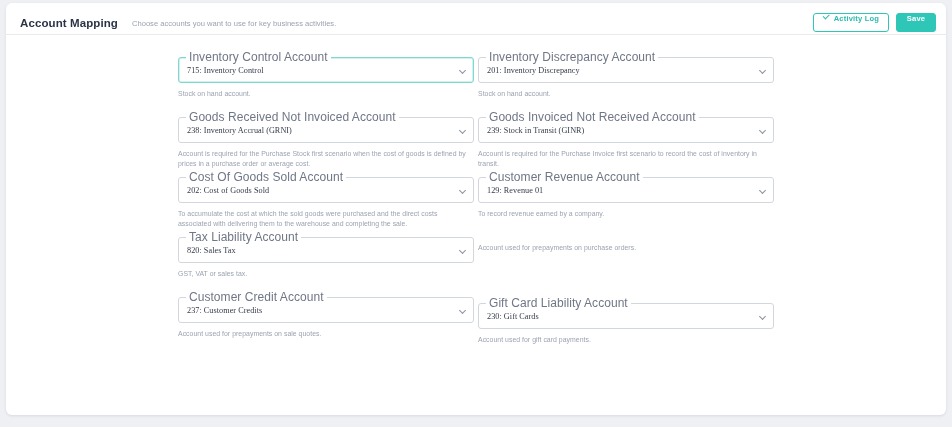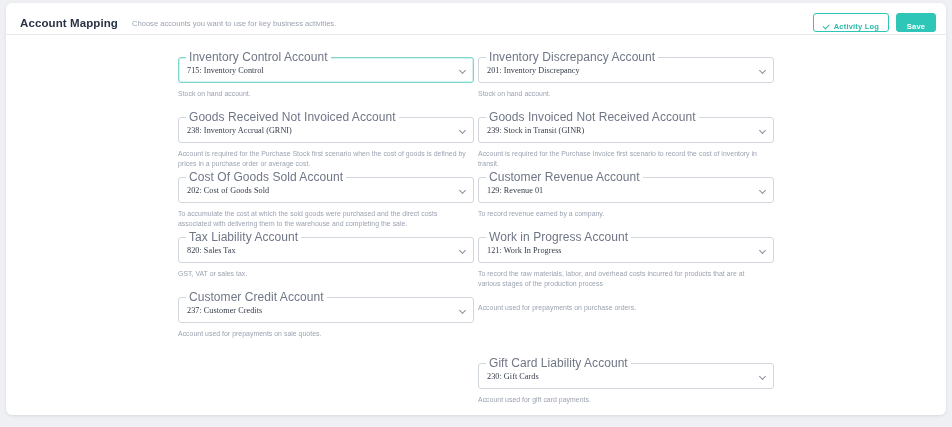--- a/index.html
+++ b/index.html
@@ -60,21 +60,21 @@
     display: flex;
     align-items: center;
     gap: 7px;
   }
   .btn {
     font-size: 7.6px;
     font-weight: bold;
     border-radius: 3px;
     height: 19px;
     display: inline-flex;
-    align-items: flex-end;
+    align-items: flex-start;
     justify-content: center;
     padding: 0 9px;
     cursor: pointer;
     white-space: nowrap;
     letter-spacing: 0.15px;
   }
   .btn-outline {
     border: 1px solid #2fc6b7;
     color: #2bbcad;
     background: #ffffff;
@@ -288,28 +288,20 @@
 
           <div class="field-slot">
             <div class="select-outline">
               <span class="field-label">Customer Revenue Account</span>
               <span class="select-value">129: Revenue 01</span>
               <span class="chevron"></span>
             </div>
             <div class="field-help">To record revenue earned by a company.</div>
           </div>
 
-          <div class="field-slot">
-            <div class="select-outline">
-              <span class="field-label">Work in Progress Account</span>
-              <span class="select-value">121: Work In Progress</span>
-              <span class="chevron"></span>
-            </div>
-            <div class="field-help">To record the raw materials, labor, and overhead costs incurred for products that are at various stages of the production process</div>
-          </div>
 
           <div class="field-slot">
             <div class="field-help">Account used for prepayments on purchase orders.</div>
           </div>
 
           <div class="field-slot">
             <div class="select-outline">
               <span class="field-label">Gift Card Liability Account</span>
               <span class="select-value">230: Gift Cards</span>
               <span class="chevron"></span>

